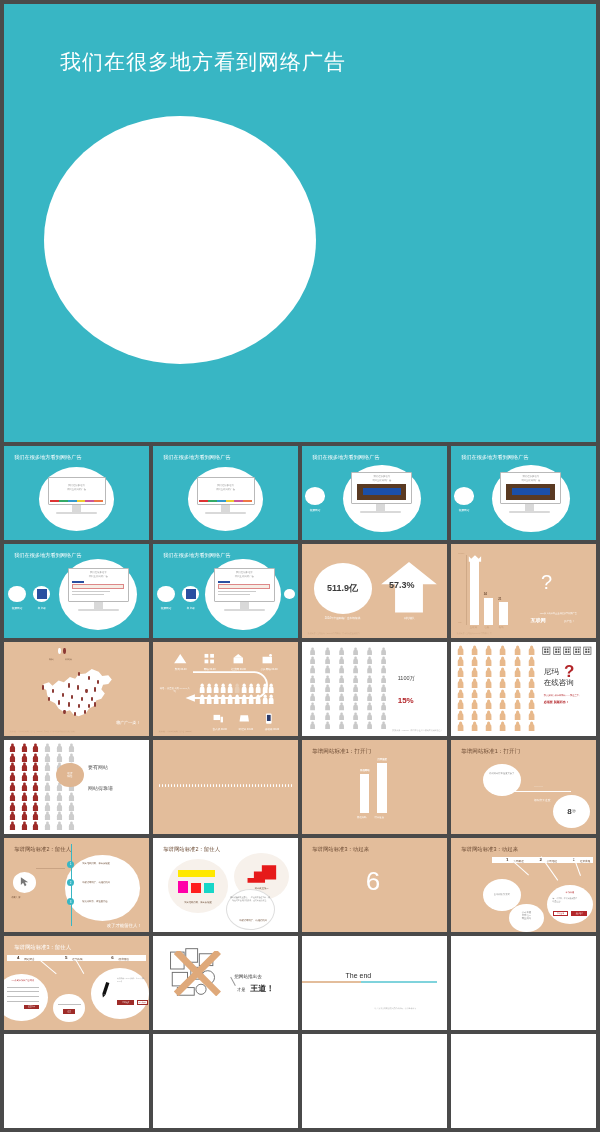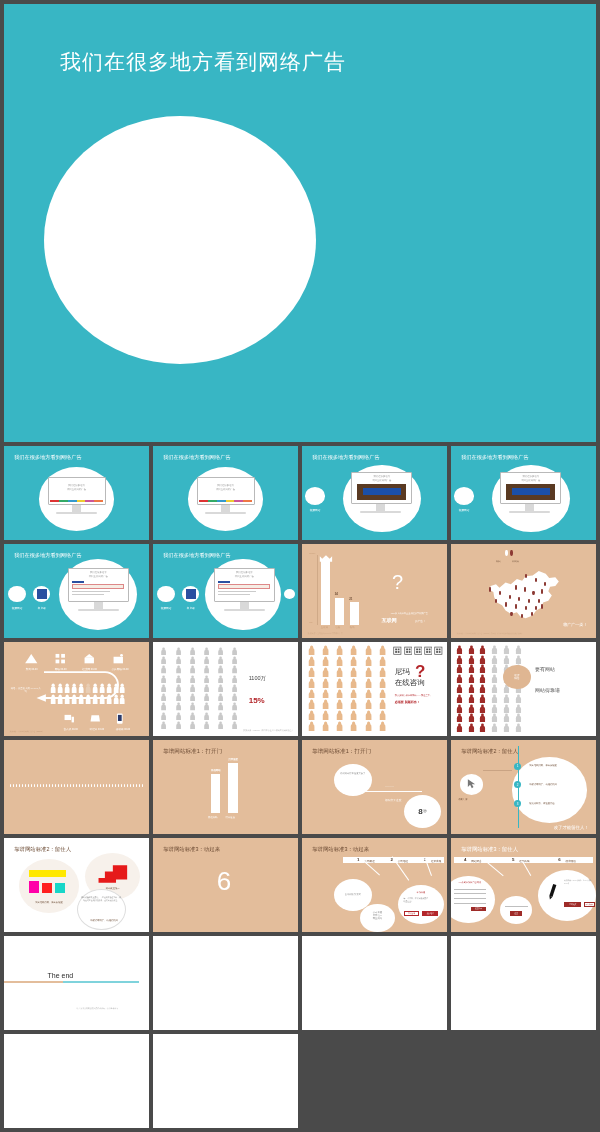--- a/index.html
+++ b/index.html
@@ -197,20 +197,30 @@
       <div class="mini-txt" style="left:46%;top:33%;width:34%">看到互联网的广告</div>
       <div class="wline" style="left:45%;top:39%;width:8%;height:2px;background:#2a4fa0"></div>
       <div class="wline" style="left:45%;top:43%;width:36%;height:5%;background:#f6ece4;border:0.6px solid #d88"></div>
       <div class="wline" style="left:45%;top:50%;width:26%;height:1px;background:#cbcbcb"></div>
       <div class="wline" style="left:45%;top:53%;width:22%;height:1px;background:#cbcbcb"></div>
       <div class="mon-stand" style="left:60%;top:62%;width:6%;height:7%"></div>
       <div class="mon-base" style="left:49%;top:69%;width:28%;height:2.5%"></div>
       <div class="sm-circle" style="left:90%;top:48%;width:8%;height:11%"></div>
     </div>
 
+    <div class="thumb tan">
+      <div class="stat-circle" style="left:8%;top:20%;width:40%;height:54%">511.9亿</div>
+      <div class="cap" style="left:8%;top:77%;width:40%">2014年中国网络广告市场规模</div>
+      <svg class="arrow-up" style="left:54%;top:18%;width:40%;height:56%" viewBox="0 0 100 100" preserveAspectRatio="none">
+        <polygon points="50,2 98,44 74,44 74,98 26,98 26,44 2,44" fill="#ffffff"></polygon>
+      </svg>
+      <div class="arrow-val" style="left:60%;top:38%">57.3%</div>
+      <div class="cap" style="left:56%;top:77%;width:36%">同比增长</div>
+      <div class="foot" style="font-size:1.9px">数据来源：艾瑞咨询《2014年中国网络广告市场年度监测报告》</div>
+    </div>
 
     <div class="thumb tan">
       <div class="axis-lbl" style="left:5%;top:8%">100%</div>
       <div class="axis-lbl" style="left:5%;top:82%">0%</div>
       <div class="dline" style="left:10%;top:12%;width:1px;height:74%;background:#cfa987"></div>
       <svg style="position:absolute;left:11%;top:12%;width:11%;height:8%" viewBox="0 0 40 22">
         <polygon points="2,20 2,4 9,11 20,1 31,11 38,4 38,20" fill="#ffffff"></polygon>
       </svg>
       <div class="bar" style="left:13%;top:18%;width:6%;height:68%"></div>
       <div class="bar" style="left:23%;top:57%;width:6%;height:29%"></div>
@@ -1253,20 +1263,41 @@
         </svg>
       <div class="ct-txt" style="left:78%;top:44%;width:20%;font-size:1.8px;text-align:left">商品名称：XXX
 价格：￥XX
 库存：XXX件</div>
       <div style="position:absolute;left:78%;top:68%;width:12%;height:5%;background:#9e2b28;font-size:1.8px;color:#fff;display:flex;align-items:center;justify-content:center">立即购买</div>
       <div style="position:absolute;left:92%;top:68%;width:7%;height:5%;border:0.6px solid #9e2b28;font-size:1.6px;color:#9e2b28;display:flex;align-items:center;justify-content:center">加入购物车</div>
       <div class="dline" style="left:22%;top:32%;width:16%;height:1px;transform:rotate(40deg);background:#fff"></div>
       <div class="dline" style="left:46%;top:32%;width:12%;height:1px;transform:rotate(60deg);background:#fff"></div>
     </div>
 
+    <div class="thumb white">
+      <svg style="position:absolute;left:8%;top:12%;width:38%;height:54%" viewBox="0 0 60 60">
+        <g fill="none" stroke="#6b6b6b" stroke-width="1.1">
+          <rect x="4" y="6" width="16" height="20"></rect>
+            <rect x="22" y="2" width="14" height="16"></rect>
+          <rect x="38" y="8" width="16" height="14"></rect>
+            <rect x="6" y="30" width="18" height="16"></rect>
+          <rect x="28" y="24" width="14" height="14"></rect>
+            <circle cx="48" cy="36" r="8"></circle>
+          <rect x="12" y="48" width="20" height="9"></rect>
+            <circle cx="40" cy="50" r="6"></circle>
+        </g>
+      </svg>
+      <svg style="position:absolute;left:13%;top:16%;width:34%;height:48%" viewBox="0 0 60 60">
+        <path d="M6,4 L56,54 M56,4 L6,54" stroke="#dfa97a" stroke-width="9" stroke-linecap="square"></path>
+      </svg>
+      <div class="cn-mid" style="left:56%;top:40%;font-size:4.6px;color:#333">把网站推出去</div>
+      <div style="position:absolute;left:58%;top:54%;font-size:4.2px;color:#333">才是</div>
+      <div style="position:absolute;left:67%;top:50%;font-size:8px;color:#222;font-weight:bold">王道！</div>
+      <div class="dline" style="left:52%;top:48%;width:7%;height:1px;transform:rotate(62deg);background:#999"></div>
+    </div>
 
     <div class="thumb white">
       <div class="endline-tan" style="left:0%;top:48%;width:41%"></div>
       <div class="endline-teal" style="left:41%;top:48%;width:52%"></div>
       <div class="end-txt" style="left:30%;top:38%">The end</div>
       <div class="tiny-foot" style="left:50%;top:76%;font-size:1.9px">以上为部分内容版权归原作者所有，仅供参考学习</div>
     </div>
 
     <div class="thumb blank"></div>
 

